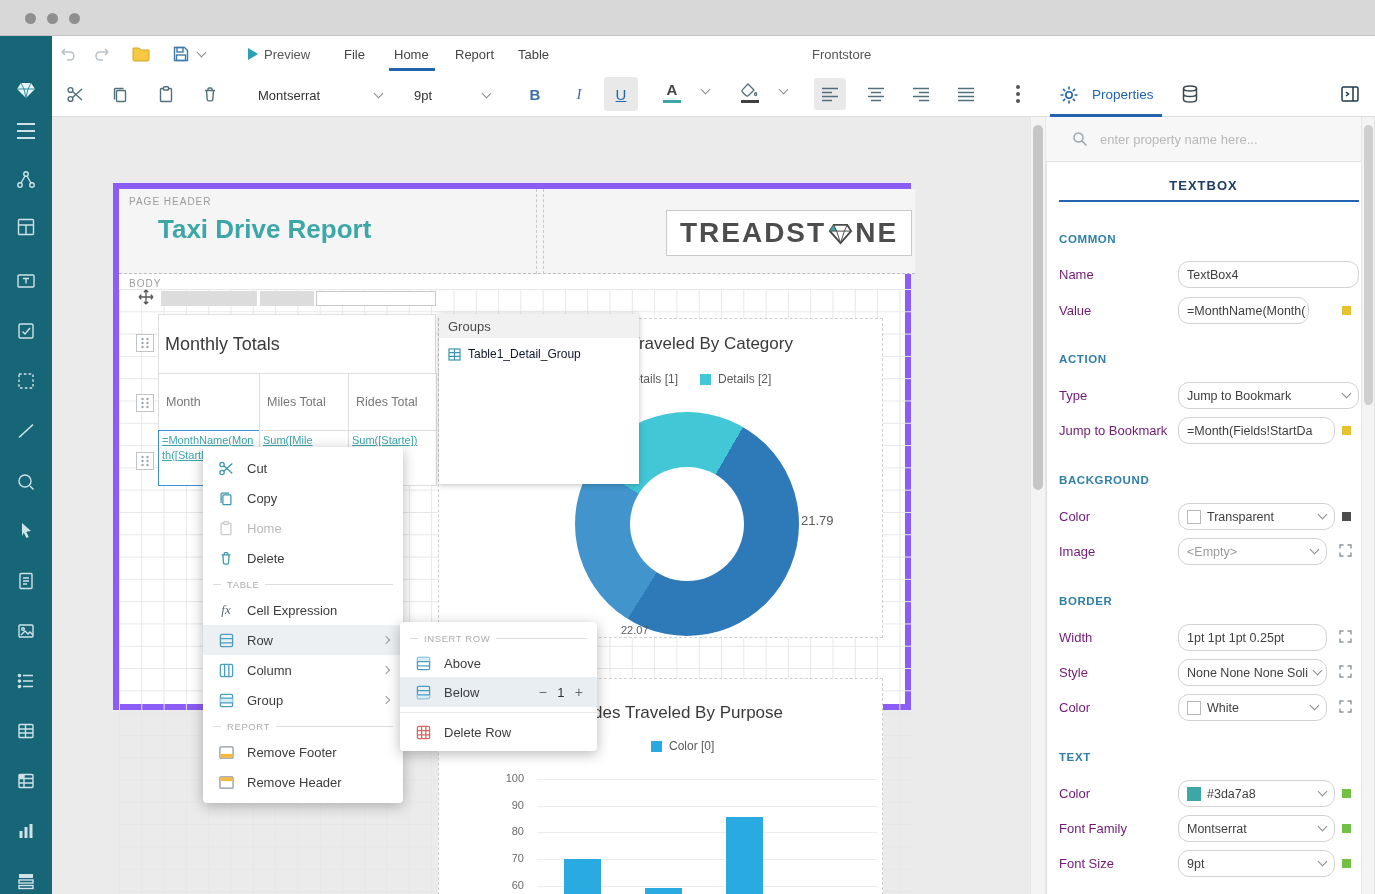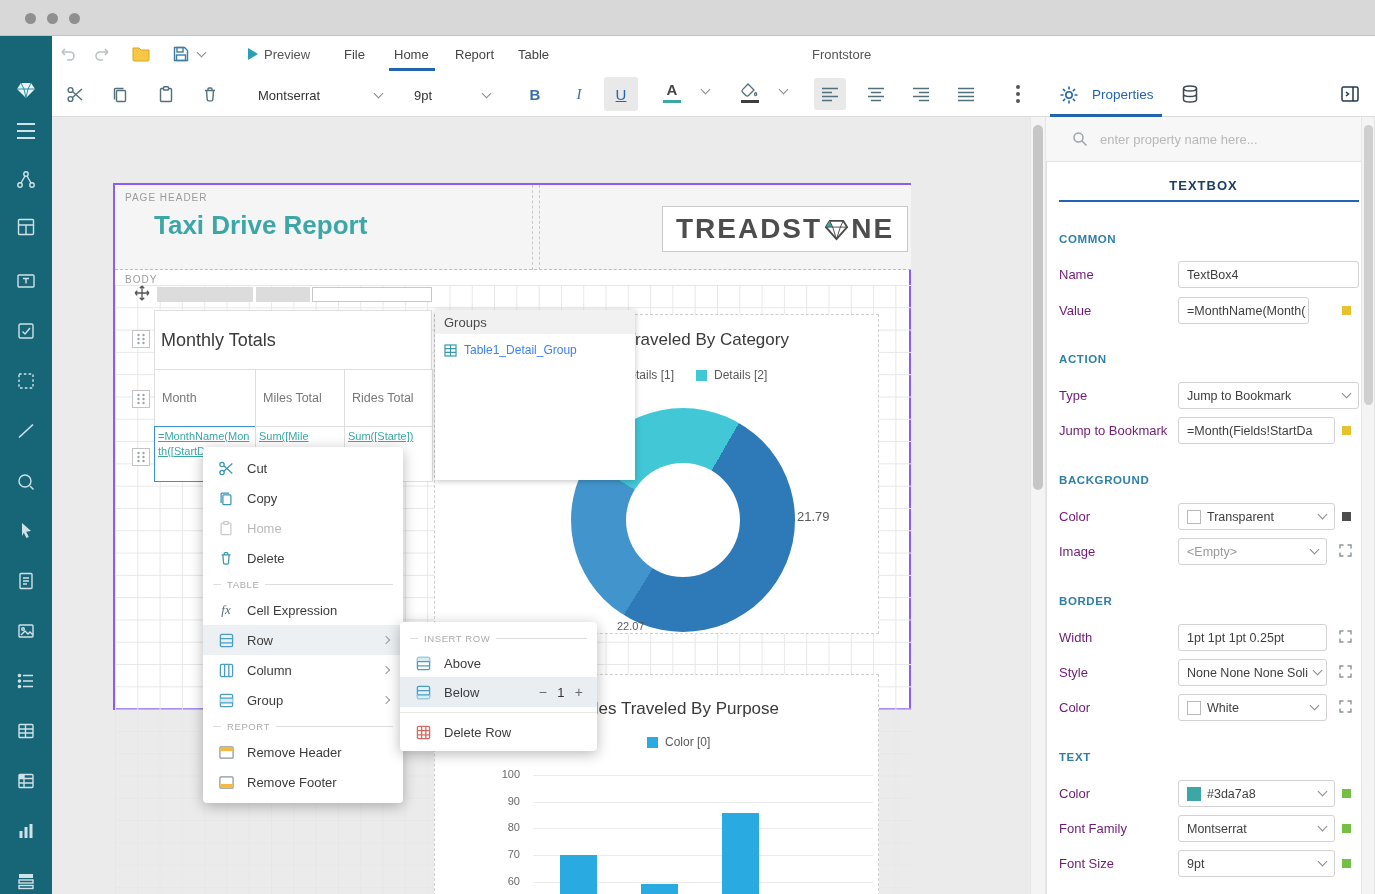--- a/index.html
+++ b/index.html
@@ -19,21 +19,21 @@
 .tabtext{position:absolute;font-size:13px;color:#444;cursor:default}
 
 .ticon{position:absolute;color:#51707c}
 .selbox{position:absolute;height:28px;display:flex;align-items:center;padding:0 8px;font-size:13px;color:#333;gap:6px}
 .chev{width:7px;height:7px;border-right:1.5px solid #8a8a8a;border-bottom:1.5px solid #8a8a8a;transform:rotate(45deg);margin-top:-4px;flex:none}
 .underbar{position:absolute;height:3px}
 .fmtbtn{position:absolute;display:flex;align-items:center;justify-content:center}
 .activebg{background:#e9e9e9;border-radius:3px}
 
 .canvas{left:52px;top:117px;width:978px;height:777px;background:#ebebeb}
-.page{position:absolute;left:61px;top:66px;width:798px;height:527px;background:#fff;border:2px solid #8b5cf6}
+.page{position:absolute;left:61px;top:66px;width:798px;height:527px;background:#fff;border:6px solid #8b5cf6}
 .seclabel{position:absolute;font-size:10px;color:#9b9b9b;letter-spacing:1px}
 .bodygrid{position:absolute;left:0;top:100px;width:796px;height:611px;background-image:linear-gradient(to right,#e7e7e7 1px,transparent 1px),linear-gradient(to bottom,#e7e7e7 1px,transparent 1px);background-size:22.3px 22.3px}
 .cell{position:absolute;border:1px solid #dedede;background:#fff}
 .hcell{font-size:12.5px;color:#777;padding-left:7px;display:flex;align-items:center}
 .exptext{font-size:11px;color:#3da7a8;text-decoration:underline;word-break:break-all;line-height:1.35;padding:2px 3px}
 .handle{position:absolute;width:18px;height:18px;background:#fff;border:1px solid #c4c4c4;display:flex;align-items:center;justify-content:center}
 .chartbox{position:absolute;background:#fff;border:1px dashed #cfcfcf}
 .ctitle{font-size:17px;color:#3a3a3a}
 .legsq{width:11px;height:11px;flex:none}
 .legtxt{font-size:12px;color:#5a5a5a}
@@ -54,21 +54,21 @@
 
 .sbtrack{position:absolute;background:#f4f4f4;border-left:1px solid #e6e6e6;border-right:1px solid #e6e6e6}
 .sbthumb{position:absolute;background:#c6c6c6;border-radius:5px}
 
 .ppanel{left:1046px;top:117px;width:315px;height:777px;background:#fff;border-left:1px solid #e2e2e2}
 .psearch{position:absolute;left:1046px;top:117px;width:315px;height:45px;background:#f7f7f7;border-bottom:1px solid #e4e4e4}
 .psearch input{position:absolute;left:54px;top:11px;width:240px;height:22px;border:none;outline:none;background:transparent;font-size:13px;color:#444;font-family:"Liberation Sans",sans-serif}
 .psearch input::placeholder{color:#b8b8b8}
 .ptitle{position:absolute;font-size:11.5px;font-weight:bold;color:#2e7fa8;letter-spacing:.6px}
 .plabel{position:absolute;font-size:13px;color:#701a75}
-.ctl{position:absolute;height:27px;border:1px solid #d2d2d2;border-radius:3px;background:#fff;display:flex;align-items:center;padding:0 8px;font-size:12.5px;color:#3e3e3e;gap:6px;overflow:hidden;white-space:nowrap}
+.ctl{position:absolute;height:27px;border:1px solid #d2d2d2;border-radius:11px;background:#fff;display:flex;align-items:center;padding:0 8px;font-size:12.5px;color:#3e3e3e;gap:6px;overflow:hidden;white-space:nowrap}
 .ctl .chev{margin-left:auto}
 .sw{width:14px;height:14px;border:1px solid #b9b9b9;flex:none;background:#fff}
 .ind{position:absolute;width:9px;height:9px}
 .exic{position:absolute}
 .muted{color:#9a9a9a}
 </style>
 </head>
 <body>
 
 <div class="abs topbar">
@@ -412,21 +412,21 @@
 
     <div class="abs" style="left:320px;top:125px;width:200px;height:170px;background:#fff;box-shadow:0 1px 6px rgba(0,0,0,.25);z-index:5">
       <div style="height:24px;background:#f1f1f1;display:flex;align-items:center;padding:0 9px;font-size:13px;color:#4a4a4a">Groups</div>
       <div style="display:flex;align-items:center;gap:7px;padding:9px">
         <span>
             <svg width="13" height="13" viewBox="0 0 13 13" fill="none" stroke="#3996ad" stroke-width="1.2">
               <rect x="1" y="1" width="11" height="11"></rect>
               <path d="M1 4.7 h11 M1 8.4 h11 M6.5 1 v11"></path>
             </svg>
           </span>
-        <span style="font-size:12px;color:#3b82f6">Table1_Detail_Group</span>
+        <span style="font-size:12px;color:#0f172a">Table1_Detail_Group</span>
       </div>
     </div>
 
     <div class="abs" style="left:319px;top:449px;height:40px;border-left:1px dashed #cfcfcf"></div>
 
     <div class="chartbox" style="left:319px;top:489px;width:445px;height:222px">
       <div style="position:absolute;left:138px;top:24px" class="ctitle">Rides Traveled By Purpose</div>
       <div style="position:absolute;left:212px;top:60px;display:flex;align-items:center;gap:7px">
         <span class="legsq" style="background:#29abe2"></span>
         <span class="legtxt">Color [0]</span>
@@ -519,33 +519,33 @@
         </svg>
       </span>
       <span>Group</span>
       <span class="chev-r"></span>
     </div>
   <div class="msec">REPORT</div>
   <div class="mi">
       <span class="mic">
         <svg width="17" height="15" viewBox="0 0 17 16">
           <rect x="1.5" y="2" width="14" height="12" rx="1" fill="none" stroke="#8a959c" stroke-width="1.3"></rect>
-          <rect x="2" y="2.5" width="13" height="4" fill="#f5b942"></rect>
-        </svg>
-      </span>
-      <span>Remove Header</span>
+          <rect x="2" y="9.5" width="13" height="4" fill="#f5b942"></rect>
+        </svg>
+      </span>
+      <span>Remove Footer</span>
     </div>
   <div class="mi">
       <span class="mic">
         <svg width="17" height="15" viewBox="0 0 17 16">
           <rect x="1.5" y="2" width="14" height="12" rx="1" fill="none" stroke="#8a959c" stroke-width="1.3"></rect>
-          <rect x="2" y="9.5" width="13" height="4" fill="#f5b942"></rect>
-        </svg>
-      </span>
-      <span>Remove Footer</span>
+          <rect x="2" y="2.5" width="13" height="4" fill="#f5b942"></rect>
+        </svg>
+      </span>
+      <span>Remove Header</span>
     </div>
 </div>
 
 <div class="cmenu" style="left:400px;top:622px;width:197px;z-index:31;padding:5px 0">
   <div class="msec">INSERT ROW</div>
   <div class="mi sub28">
       <span class="mic" style="color:#4a9ec2">
         <svg width="15" height="15" viewBox="0 0 16 16" fill="none" stroke="currentColor" stroke-width="1.4">
           <rect x="1.5" y="1.5" width="13" height="13" rx="1.5"></rect>
           <rect x="1.5" y="1.5" width="13" height="4.5" fill="#d8ecf5" stroke="none"></rect>

